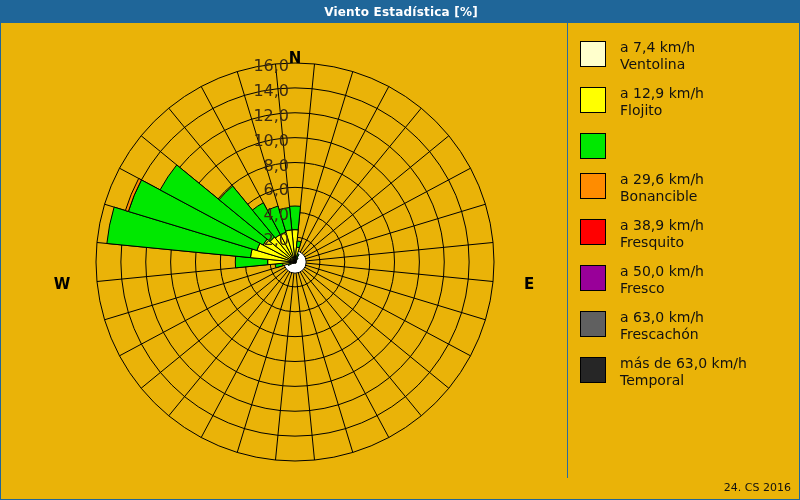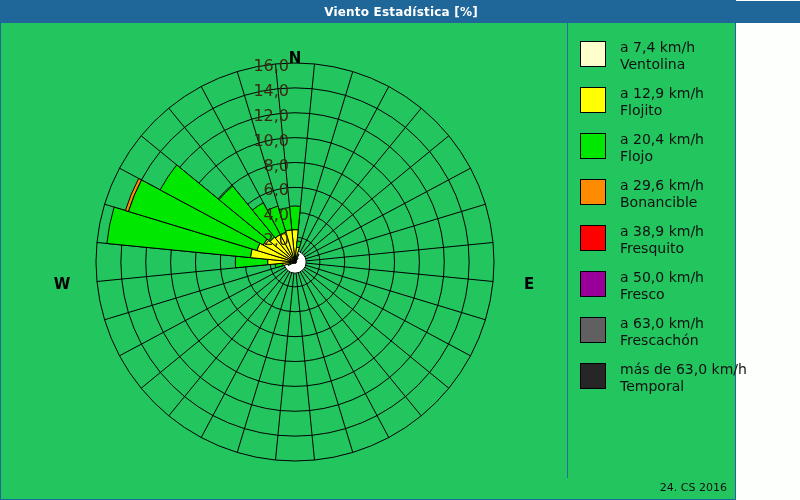--- a/index.html
+++ b/index.html
@@ -1,22 +1,22 @@
 <!DOCTYPE html>
 <html><head>
 <meta charset="utf-8">
 <style>
   html,body{margin:0;padding:0;}
   body{
     width:800px;height:500px;overflow:hidden;
     font-family:"DejaVu Sans","Liberation Sans",sans-serif;
     background:#fdfffc;
   }
-  #app{position:relative;width:736px;height:500px;box-sizing:border-box;
-       border:1px solid #1f6699;background:#22c55e;}
+  #app{position:relative;width:800px;height:500px;box-sizing:border-box;
+       border:1px solid #1f6699;background:#eab308;}
   #titlebar{
     position:absolute;left:0;top:0;width:800px;height:22px;
     background:#1f6699;color:#ffffff;
     font-size:12px;font-weight:bold;
     display:flex;align-items:center;justify-content:center;
     letter-spacing:.2px;
   }
   #plotarea{position:absolute;left:0;top:22px;width:560px;height:478px;}
   #rose{position:absolute;left:0;top:0;}
   .compass{
@@ -179,24 +179,20 @@
       </div>
       <div class="legrow">
         <div class="swatch" style="background: rgb(255, 255, 0);"></div>
         <div class="legtext">
           <span>a 12,9 km/h</span>
           <span>Flojito</span>
         </div>
       </div>
       <div class="legrow">
         <div class="swatch" style="background: rgb(0, 232, 0);"></div>
-        <div class="legtext">
-          <span>a 20,4 km/h</span>
-          <span>Flojo</span>
-        </div>
       </div>
       <div class="legrow">
         <div class="swatch" style="background: rgb(255, 140, 0);"></div>
         <div class="legtext">
           <span>a 29,6 km/h</span>
           <span>Bonancible</span>
         </div>
       </div>
       <div class="legrow">
         <div class="swatch" style="background: rgb(255, 0, 0);"></div>

